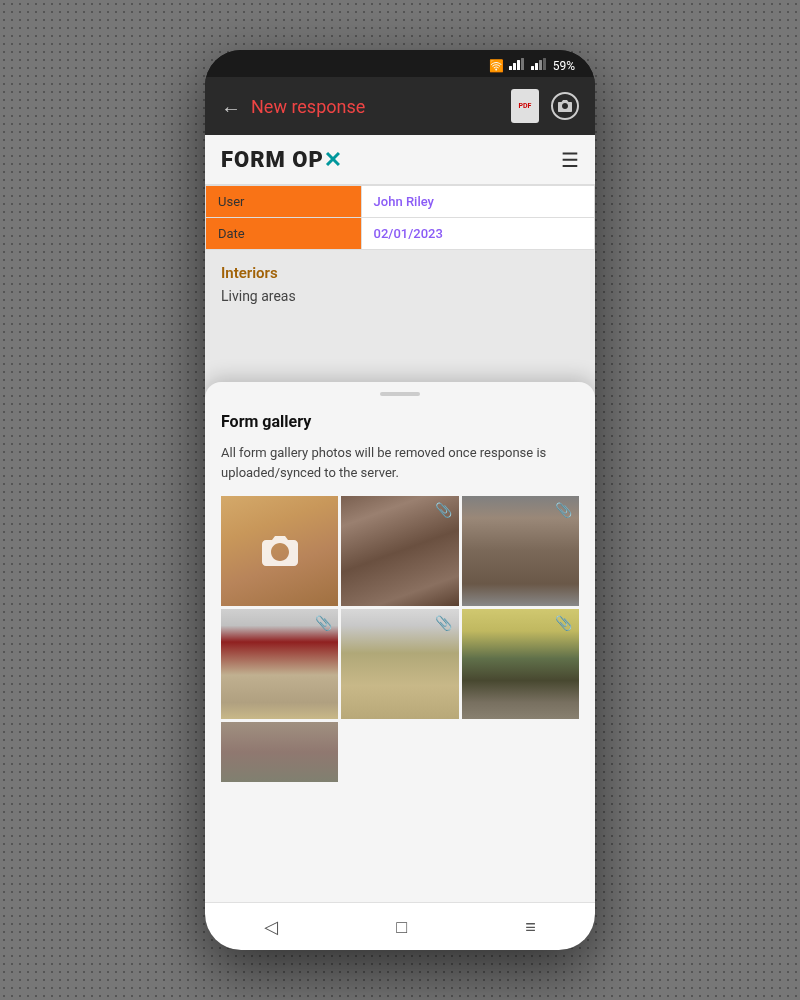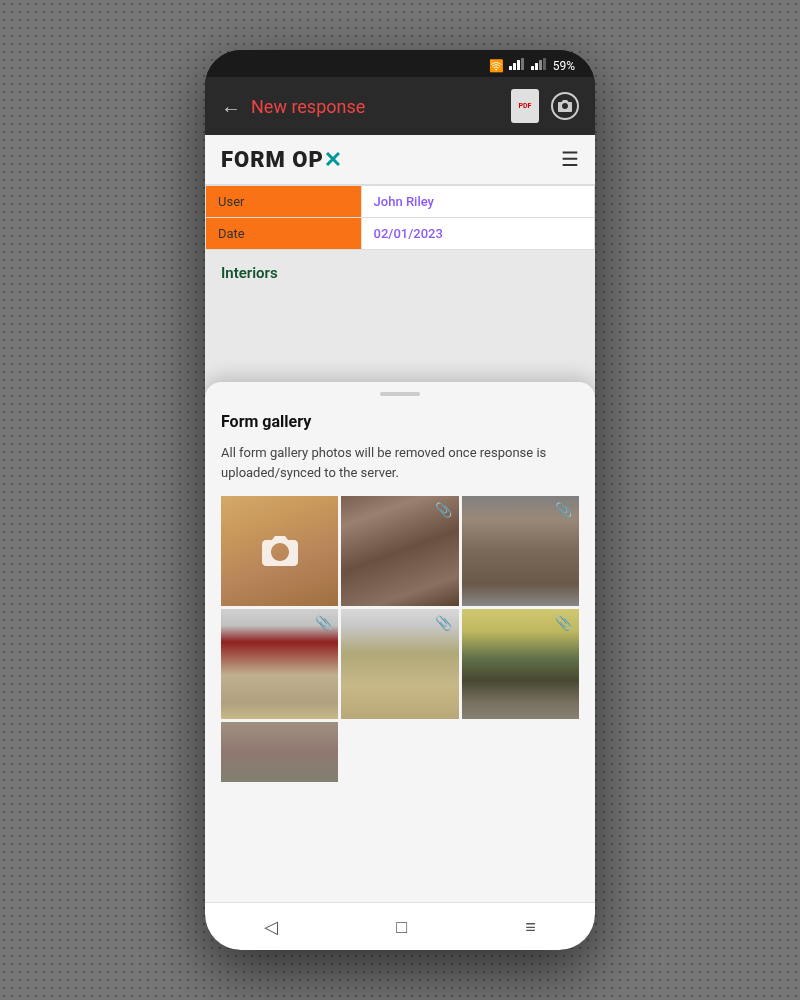--- a/index.html
+++ b/index.html
@@ -94,20 +94,21 @@
       display: flex;
       align-items: center;
       gap: 12px;
     }
 
     
     .brand-bar {
       background: #f5f5f5;
       padding: 12px 16px;
       display: flex;
+      align-items: center;
       justify-content: space-between;
       border-bottom: 1px solid #ddd;
       flex-shrink: 0;
     }
 
     .brand-logo {
       font-size: 22px;
       font-weight: 900;
       letter-spacing: 1px;
       color: #222;
@@ -161,21 +162,21 @@
     }
 
     .section-title {
       color: #00979c;
       font-size: 20px;
       font-weight: 700;
       margin-bottom: 10px;
     }
 
     .section-sub {
-      color: #14532d;
+      color: #a16207;
       font-size: 15px;
       font-weight: 600;
       margin-bottom: 6px;
     }
 
     .section-area {
       color: #444;
       font-size: 14px;
     }
 
@@ -374,20 +375,21 @@
         </tr>
         <tr>
           <td class="label-cell">Date</td>
           <td class="value-cell">02/01/2023</td>
         </tr>
       </tbody>
         </table>
 
       <div class="section-content">
         <div class="section-sub">Interiors</div>
+        <div class="section-area">Living areas</div>
       </div>
 
       <div class="bottom-sheet">
         <div class="sheet-handle"></div>
         <div class="sheet-content">
           <div class="sheet-title">Form gallery</div>
           <div class="sheet-desc">All form gallery photos will be removed once response is uploaded/synced to the server.</div>
 
           <div class="photo-grid">
 

